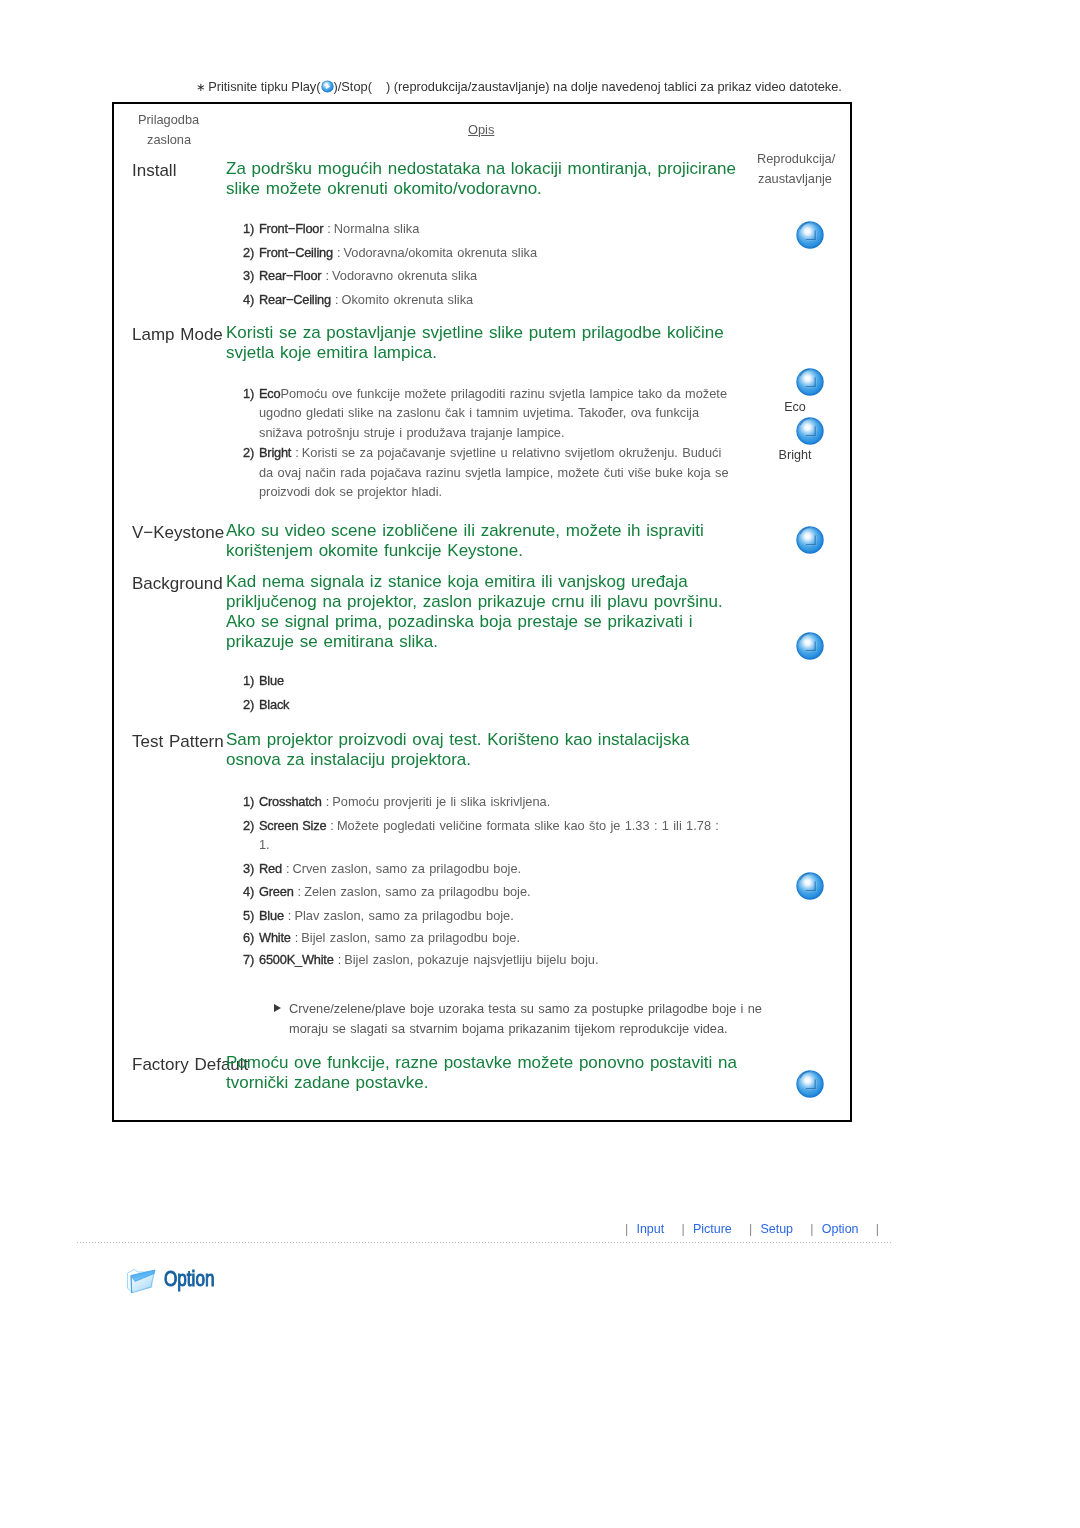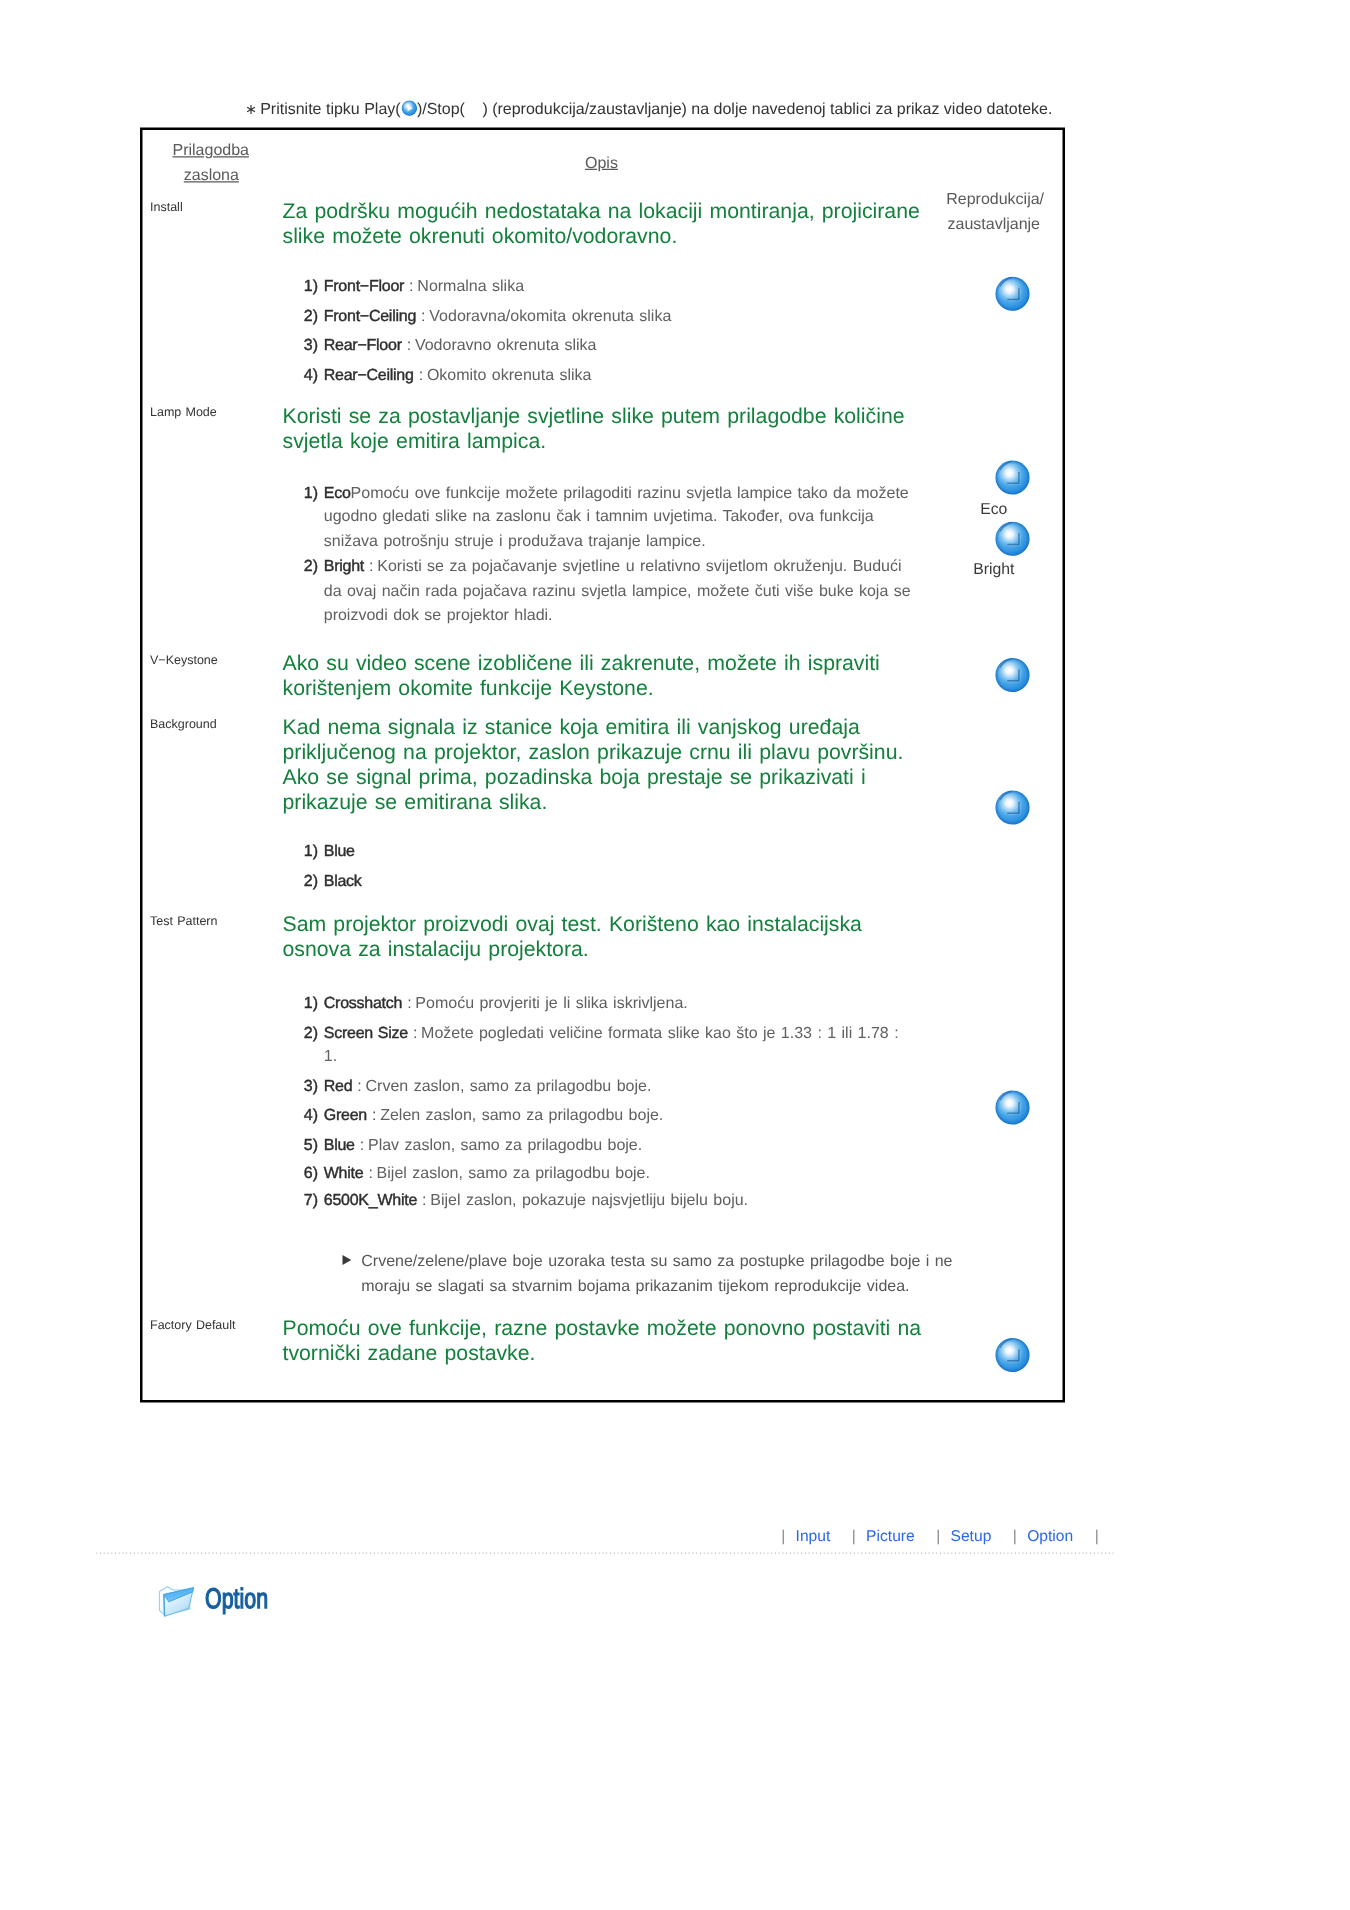--- a/index.html
+++ b/index.html
@@ -13,30 +13,30 @@
   .intro .star{margin-right:2.5px;font-size:11.5px;position:relative;top:-0.5px;}
   .intro .iplay{display:inline-block;width:13px;height:13px;vertical-align:-2px;}
   .intro .istop{display:inline-block;width:14px;}
 
   
   .tbl{position:absolute;left:112px;top:102px;width:740px;height:1020px;
        border:2px solid #000;box-sizing:border-box;}
 
   
   .hd{position:absolute;color:#5a5a5a;font-size:12.8px;white-space:nowrap;}
-  .hd1{left:138px;text-decoration:underline;}
+  .hd1{left:138px;}
   .hd1.l2{left:147px;}
   .hd2{left:468px;top:122px;text-decoration:underline;}
   .hd3{left:757px;margin-top:39px;}
   .hd3.l2{left:758px;}
   .l1{top:112px;}
   .l2{top:132px;}
 
   
-  .rl{position:absolute;left:120px;color:#333;font-size:10px;word-spacing:0.06em;white-space:nowrap;}
+  .rl{position:absolute;left:132px;color:#333;font-size:17px;word-spacing:0.06em;white-space:nowrap;}
 
   
   .ds{position:absolute;left:226px;color:#15803d;font-size:17px;word-spacing:0.06em;line-height:19.7px;width:512px;}
 
   
   .il{position:absolute;left:243px;color:#606060;font-size:12.8px;word-spacing:0.06em;width:490px;}
   .il.wide{width:490px;}
   .it{position:relative;padding-left:16px;line-height:19.6px;margin-top:4px;}
   .it:first-child{margin-top:0;}
   .it.gap{margin-top:1px;}

